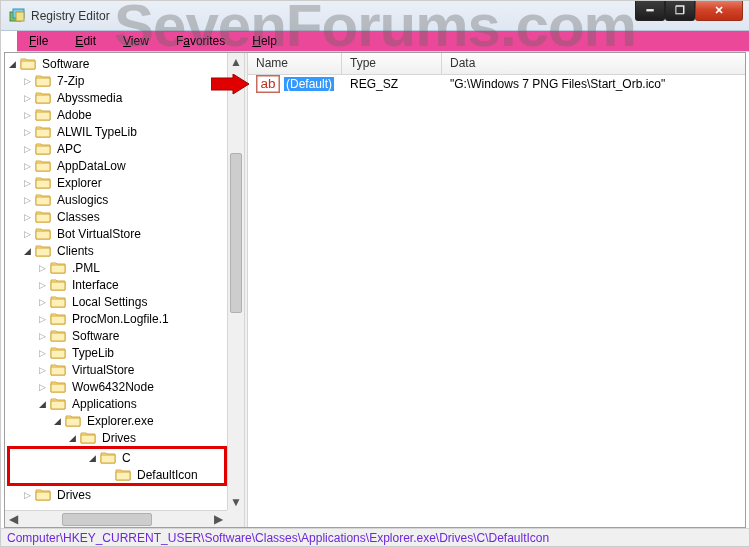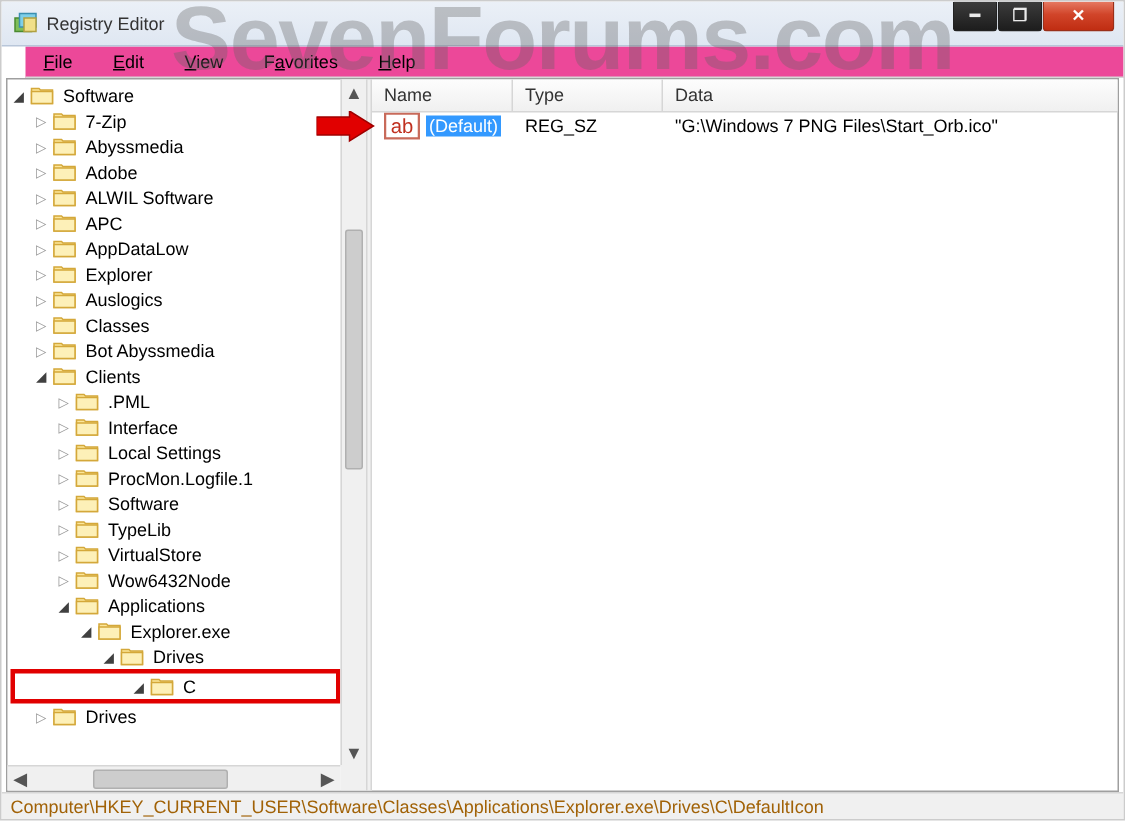--- a/index.html
+++ b/index.html
@@ -51,21 +51,21 @@
   .list-pane { flex: 1; position: relative; }
   .list-header { height: 22px; display: flex; border-bottom: 1px solid #d6d6d6; background: linear-gradient(#fdfdfd,#f0f0f0); }
   .col { padding: 3px 8px; border-right: 1px solid #d6d6d6; font-size: 12px; color: #333; cursor: default; }
   .list-body { position: absolute; top: 22px; left: 0; right: 0; bottom: 0; overflow: hidden; }
   .row { height: 18px; display: flex; align-items: center; }
   .cell { padding: 0 8px; font-size: 12px; display: flex; align-items: center; }
   .val-icon { width: 36px; height: 16px; margin-right: 4px; display: inline-flex; align-items: center; justify-content: center; }
   .sel-name { background: #3399ff; color: #fff; padding: 0 2px; }
 
   
-  .status { position: absolute; left: 0; right: 0; bottom: 0; height: 18px; padding: 2px 6px; font-size: 12px; color: #a16207; background: #f0f0f0; border-top: 1px solid #d6d6d6; white-space: nowrap; overflow: hidden; }
+  .status { position: absolute; left: 0; right: 0; bottom: 0; height: 18px; padding: 2px 6px; font-size: 12px; color: #6d28d9; background: #f0f0f0; border-top: 1px solid #d6d6d6; white-space: nowrap; overflow: hidden; }
 
   
   .red-arrow { position: absolute; z-index: 50; pointer-events: none; }
 
 </style>
 </head>
 <body>
 
 <div class="watermark">SevenForums.com</div>
 
@@ -139,21 +139,21 @@
     <span class="node-label">Adobe</span>
   </div>
           <div class="tree-node" style="padding-left:15px">
     <span class="tw" style="color:#9a9a9a">▷</span>
     <span class="folder-icon">
               <svg viewBox="0 0 16 13">
                 <path d="M1 2h5l1 1h8v9H1z" fill="#fce79a" stroke="#d4a83a"></path>
                 <path d="M1 4h14v8H1z" fill="#fdf0b8" stroke="#d4a83a"></path>
               </svg>
             </span>
-    <span class="node-label">ALWIL Software</span>
+    <span class="node-label">ALWIL TypeLib</span>
   </div>
           <div class="tree-node" style="padding-left:15px">
     <span class="tw" style="color:#9a9a9a">▷</span>
     <span class="folder-icon">
               <svg viewBox="0 0 16 13">
                 <path d="M1 2h5l1 1h8v9H1z" fill="#fce79a" stroke="#d4a83a"></path>
                 <path d="M1 4h14v8H1z" fill="#fdf0b8" stroke="#d4a83a"></path>
               </svg>
             </span>
     <span class="node-label">APC</span>
@@ -199,21 +199,21 @@
     <span class="node-label">Classes</span>
   </div>
           <div class="tree-node" style="padding-left:15px">
     <span class="tw" style="color:#9a9a9a">▷</span>
     <span class="folder-icon">
               <svg viewBox="0 0 16 13">
                 <path d="M1 2h5l1 1h8v9H1z" fill="#fce79a" stroke="#d4a83a"></path>
                 <path d="M1 4h14v8H1z" fill="#fdf0b8" stroke="#d4a83a"></path>
               </svg>
             </span>
-    <span class="node-label">Bot Abyssmedia</span>
+    <span class="node-label">Bot VirtualStore</span>
   </div>
           <div class="tree-node" style="padding-left:15px">
     <span class="tw" style="color:#404040">◢</span>
     <span class="folder-icon">
               <svg viewBox="0 0 16 13">
                 <path d="M1 2h5l1 1h8v9H1z" fill="#fce79a" stroke="#d4a83a"></path>
                 <path d="M1 4h14v8H1z" fill="#fdf0b8" stroke="#d4a83a"></path>
               </svg>
             </span>
     <span class="node-label">Clients</span>
@@ -331,20 +331,30 @@
           <div class="red-box" style="margin-left:2px">
             <div class="tree-node" style="padding-left:75px">
     <span class="tw" style="color:#404040">◢</span>
     <span class="folder-icon">
                 <svg viewBox="0 0 16 13">
                   <path d="M1 2h5l1 1h8v9H1z" fill="#fce79a" stroke="#d4a83a"></path>
                   <path d="M1 4h14v8H1z" fill="#fdf0b8" stroke="#d4a83a"></path>
                 </svg>
               </span>
     <span class="node-label">C</span>
+  </div>
+            <div class="tree-node" style="padding-left:90px">
+    <span class="tw" style="color:#9a9a9a"></span>
+    <span class="folder-icon">
+                <svg viewBox="0 0 16 13">
+                  <path d="M1 2h5l1 1h8v9H1z" fill="#fce79a" stroke="#d4a83a"></path>
+                  <path d="M1 4h14v8H1z" fill="#fdf0b8" stroke="#d4a83a"></path>
+                </svg>
+              </span>
+    <span class="node-label">DefaultIcon</span>
   </div>
           </div>
           <div class="tree-node" style="padding-left:15px">
     <span class="tw" style="color:#9a9a9a">▷</span>
     <span class="folder-icon">
               <svg viewBox="0 0 16 13">
                 <path d="M1 2h5l1 1h8v9H1z" fill="#fce79a" stroke="#d4a83a"></path>
                 <path d="M1 4h14v8H1z" fill="#fdf0b8" stroke="#d4a83a"></path>
               </svg>
             </span>

